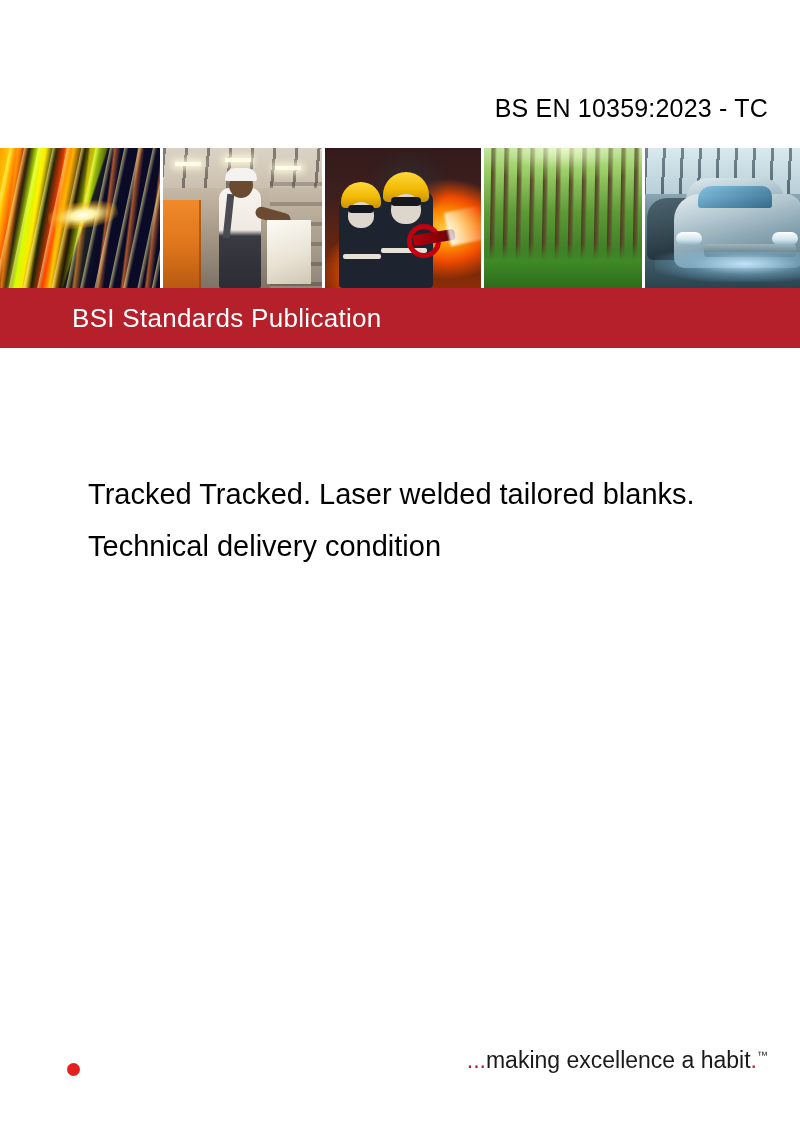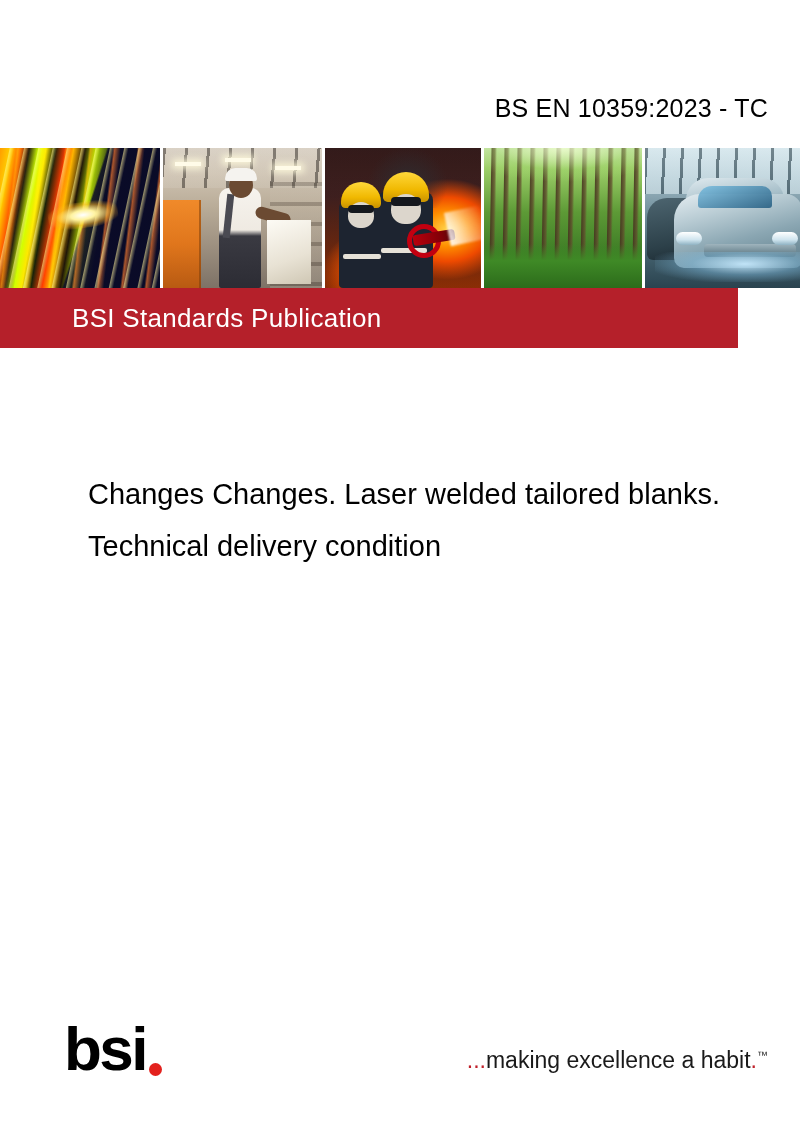--- a/index.html
+++ b/index.html
@@ -299,21 +299,21 @@
   .p5 .floorglow {
     position: absolute; left: 10px; right: 6px; bottom: 6px; height: 30px;
     background: radial-gradient(ellipse at 62% 40%, rgba(200,235,255,0.92) 0%, rgba(130,190,225,0.45) 42%, rgba(60,110,140,0) 78%);
   }
 
   
   .red-banner {
     position: absolute;
     top: 288px;
     left: 0;
-    width: 738px;
+    width: 800px;
     height: 60px;
     background: #b5202a;
   }
   .red-banner-text {
     position: absolute;
     left: 72px;
     top: 50%;
     transform: translateY(-50%);
     color: #ffffff;
     font-size: 26px;
@@ -428,22 +428,21 @@
     <div class="headlamp hl"></div>
     <div class="headlamp hr"></div>
     <div class="floorglow"></div>
   </div>
 </div>
 
 <div class="red-banner">
   <div class="red-banner-text">BSI Standards Publication</div>
 </div>
 
-<div class="doc-title">Changes Changes. Laser welded tailored blanks. Technical delivery condition</div>
+<div class="doc-title">Tracked Tracked. Laser welded tailored blanks. Technical delivery condition</div>
 
 <div class="bsi-logo">
-  <span class="mark">bsi</span>
   <span class="dot"></span>
 </div>
 
 <div class="tagline">
   <span class="lead">...</span><span>making excellence a habit</span><span class="enddot">.</span><span class="tm">™</span>
 </div>
 
 </body></html>

